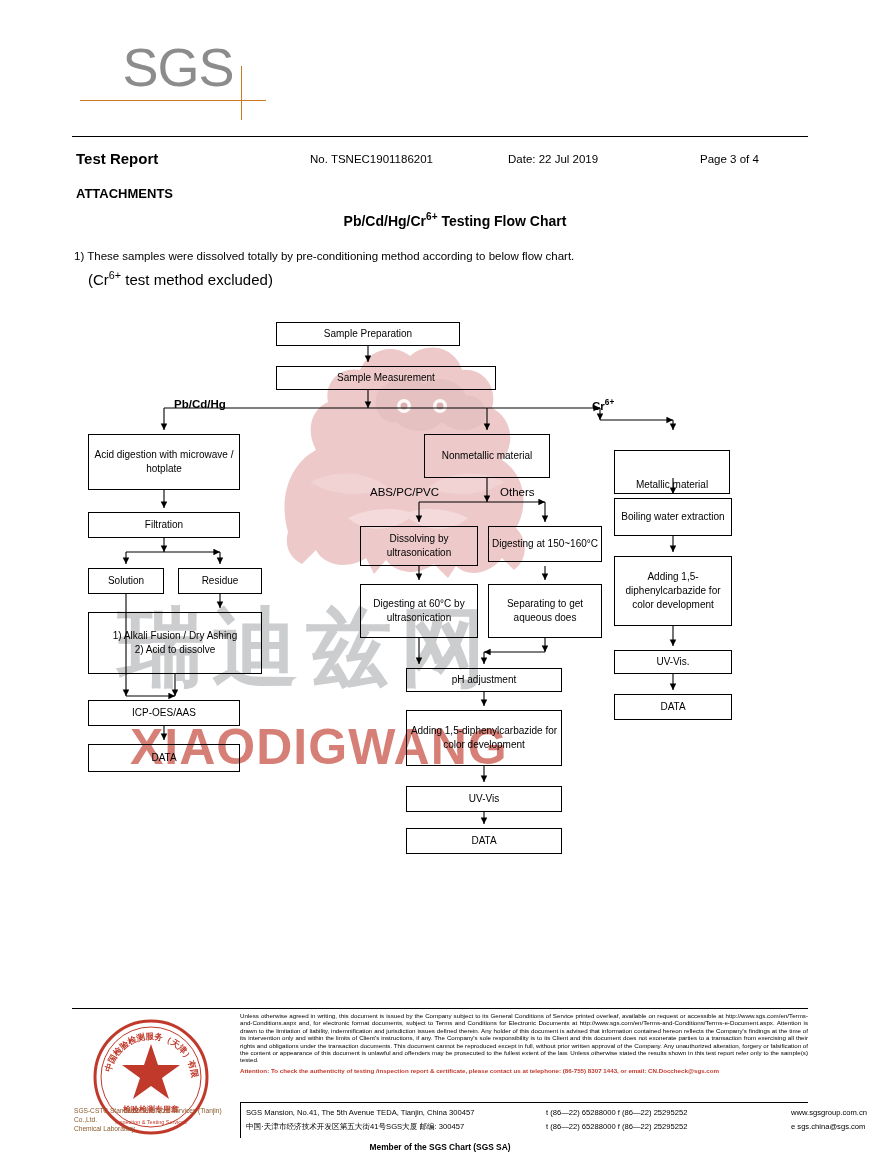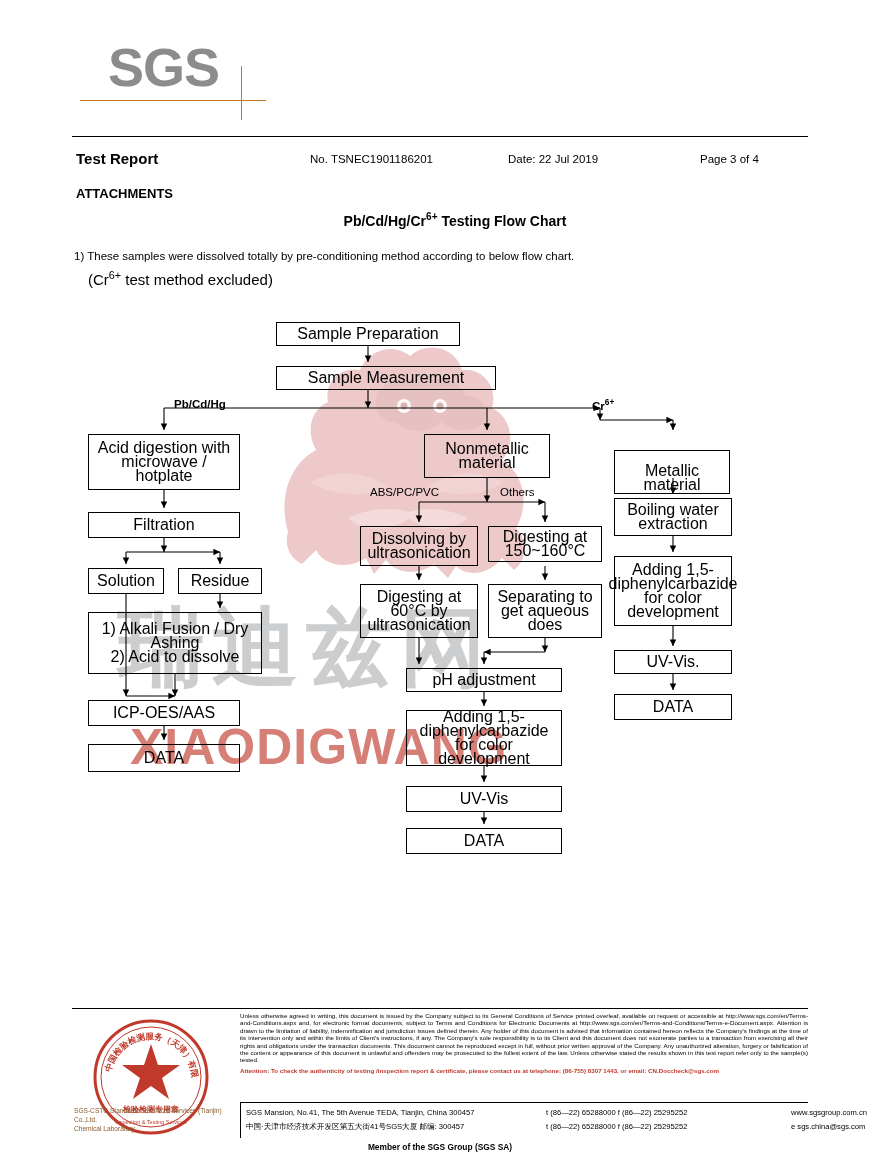--- a/index.html
+++ b/index.html
@@ -25,25 +25,26 @@
   }
 
   
   .logo-wrap {
     position: absolute;
     left: 108px; top: 38px;
     width: 140px; height: 70px;
   }
   .logo-text {
     font-family: "Liberation Sans", sans-serif;
-    font-weight: bold;
+    font-weight: normal;
     font-size: 54px;
     letter-spacing: -1px;
     color: #8c8c8c;
     line-height: 58px;
+    text-align: center;
   }
   .logo-hline {
     position: absolute;
     left: -28px; top: 62px;
     width: 186px; height: 1px;
     background: #c8781f;
   }
   .logo-vline {
     position: absolute;
     left: 133px; top: 28px;
@@ -144,21 +145,21 @@
     position: absolute;
     left: 0; top: 0;
     width: 880px; height: 1160px;
     z-index: 2;
     pointer-events: none;
   }
   .node {
     position: absolute;
     border: 1px solid #000;
     background: transparent;
-    font-size: 16px;
+    font-size: 10px;
     line-height: 14px;
     text-align: center;
     display: flex;
     align-items: center;
     justify-content: center;
     box-sizing: border-box;
     z-index: 3;
     padding: 1px 2px;
   }
   .lbl {
@@ -448,15 +449,15 @@
     <span>SGS Mansion, No.41, The 5th Avenue TEDA, Tianjin, China 300457</span>
     <span class="c2">t (86—22) 65288000   f (86—22) 25295252</span>
     <span class="c3">www.sgsgroup.com.cn</span>
   </div>
   <div class="addr-line" style="top:1122px;">
     <span>中国·天津市经济技术开发区第五大街41号SGS大厦      邮编: 300457</span>
     <span class="c2">t (86—22) 65288000   f (86—22) 25295252</span>
     <span class="c3">e  sgs.china@sgs.com</span>
   </div>
 
-  <div class="member">Member of the SGS Group (SGS SA)</div>
+  <div class="member">Member of the SGS Chart (SGS SA)</div>
 
 </div>
 
 </body></html>

